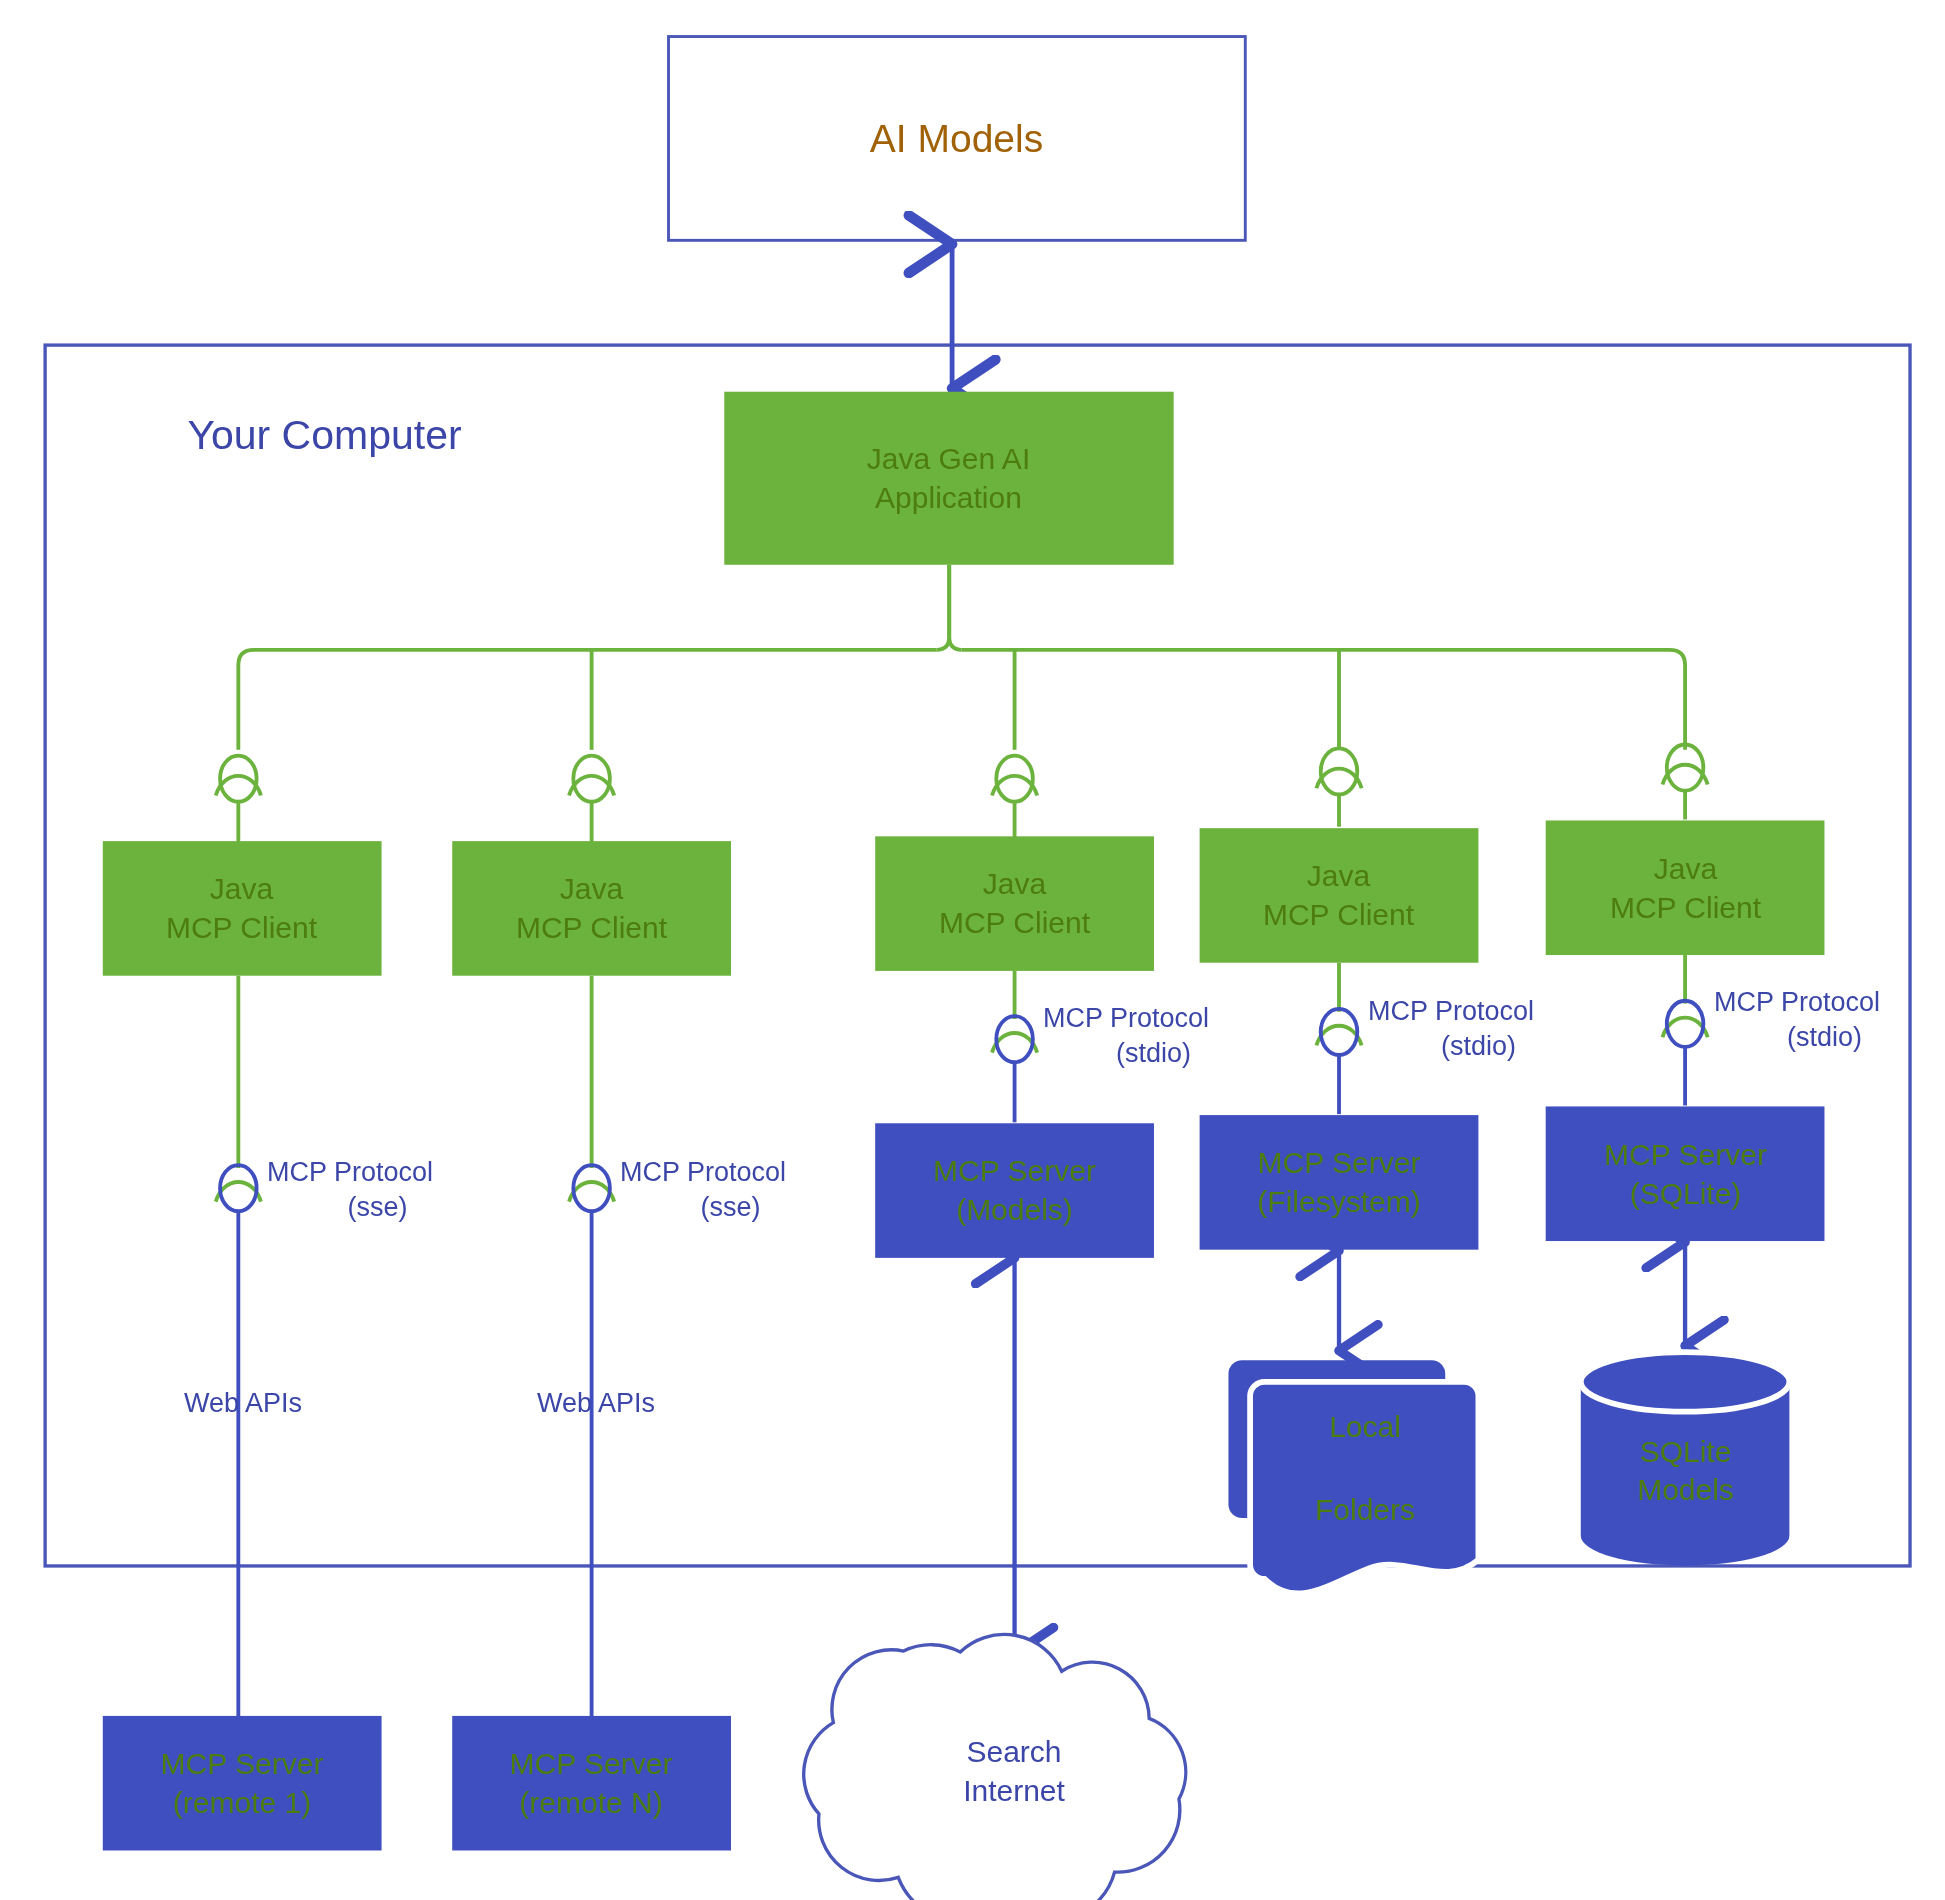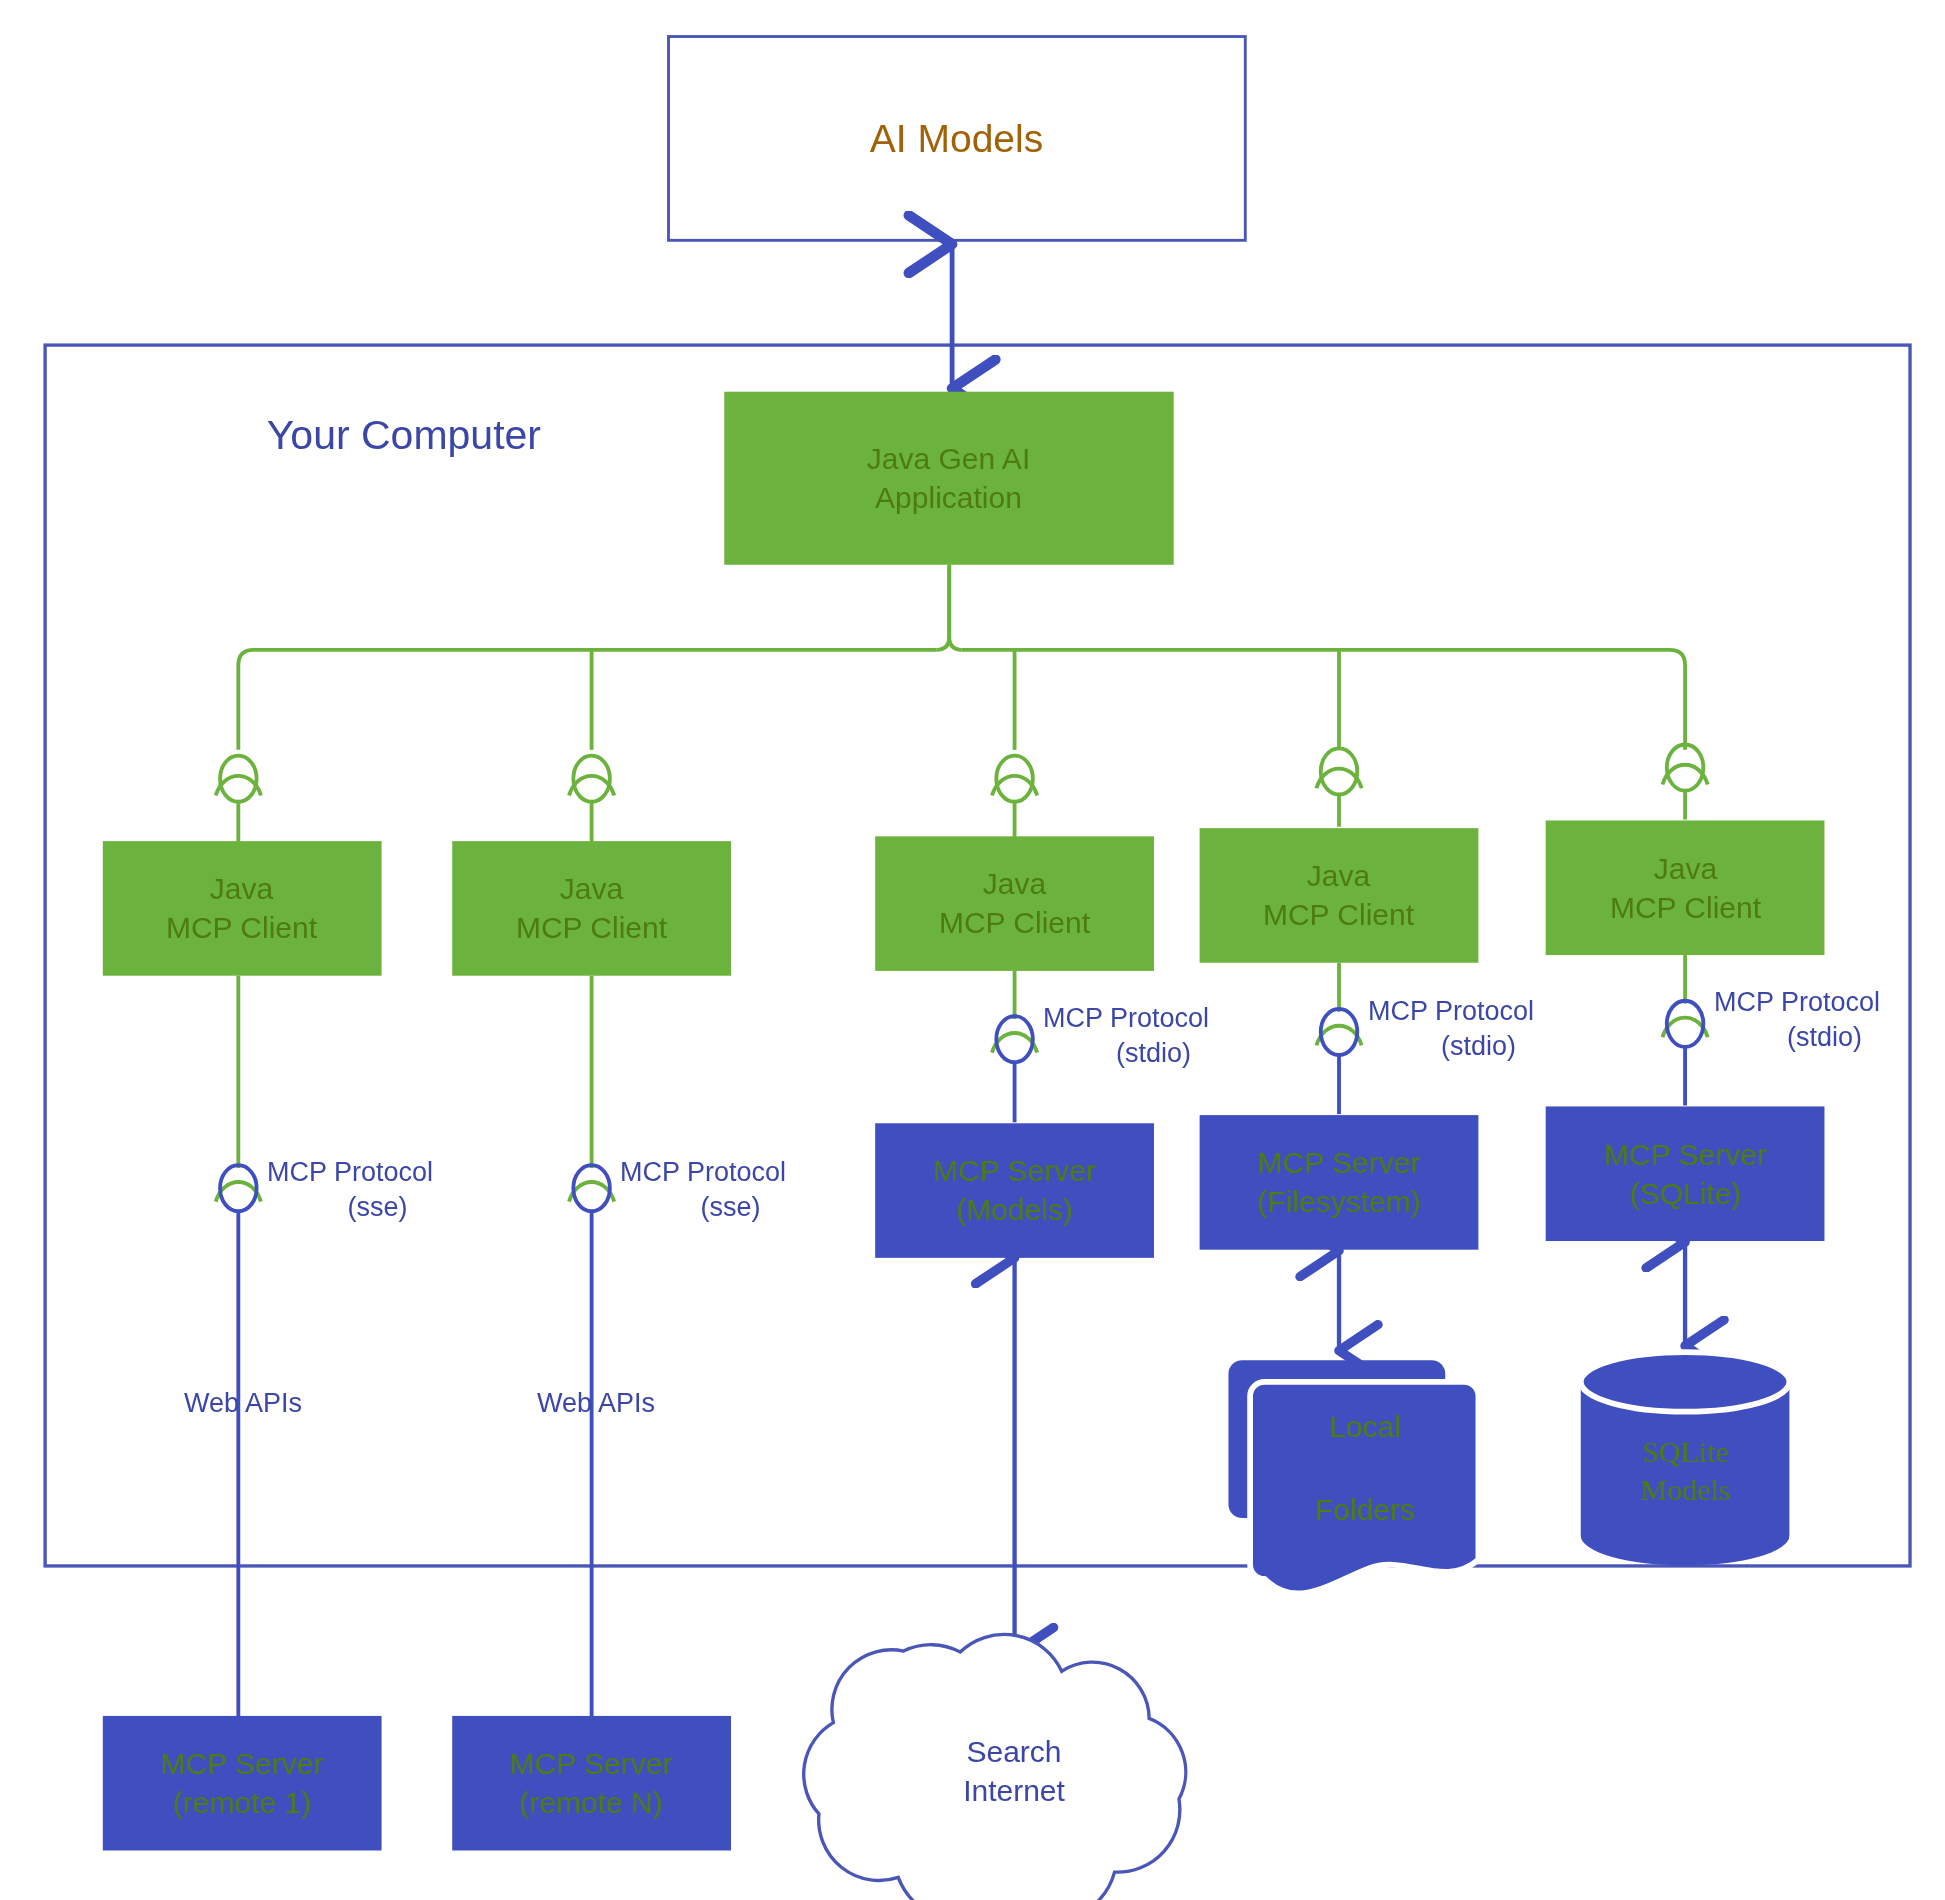--- a/index.html
+++ b/index.html
@@ -173,21 +173,21 @@
     </g>
 
     <rect x="213" y="3570" width="580" height="280" fill="#3f4fbf"></rect>
     <rect x="940" y="3570" width="580" height="280" fill="#3f4fbf"></rect>
   </svg>
 
   <div class="nodeText" style="left:668px;top:37px;width:577px;height:204px;">
     <span class="aiTitle">AI Models</span>
   </div>
 
-  <div class="nodeText" style="left:108px;top:404px;width:433px;height:62px;align-items:flex-end;">
+  <div class="nodeText" style="left:108px;top:404px;width:433px;height:62px;align-items:center;">
     <span class="bigTitle">Your Computer</span>
   </div>
 
   <div class="nodeText" style="left:724px;top:392px;width:449px;height:173px;">
     <span class="boxLabel">Java Gen AI</span>
     <span class="boxLabel">Application</span>
   </div>
 
   <div class="nodeText" style="left:102px;top:841px;width:279px;height:135px;">
     <span class="boxLabel">Java</span>
@@ -250,21 +250,21 @@
   </div>
   <div class="nodeText" style="left:495px;top:1377px;width:202px;height:53px;">
     <span class="blueLabel">Web APIs</span>
   </div>
 
   <div class="nodeText" style="left:1269px;top:1389px;width:192px;height:159px;gap:44px;">
     <span class="boxLabel">Local</span>
     <span class="boxLabel">Folders</span>
   </div>
 
-  <div class="nodeText" style="left:1582px;top:1394px;width:207px;height:154px;font-family:Liberation Serif, serif;">
+  <div class="nodeText" style="left:1582px;top:1394px;width:207px;height:154px;">
     <span class="boxLabel">SQLite</span>
     <span class="boxLabel">Models</span>
   </div>
 
   <div class="nodeText" style="left:882px;top:1692px;width:264px;height:159px;">
     <span class="cloudLabel">Search</span>
     <span class="cloudLabel">Internet</span>
   </div>
 
   <div class="nodeText" style="left:98px;top:1716px;width:288px;height:135px;">

